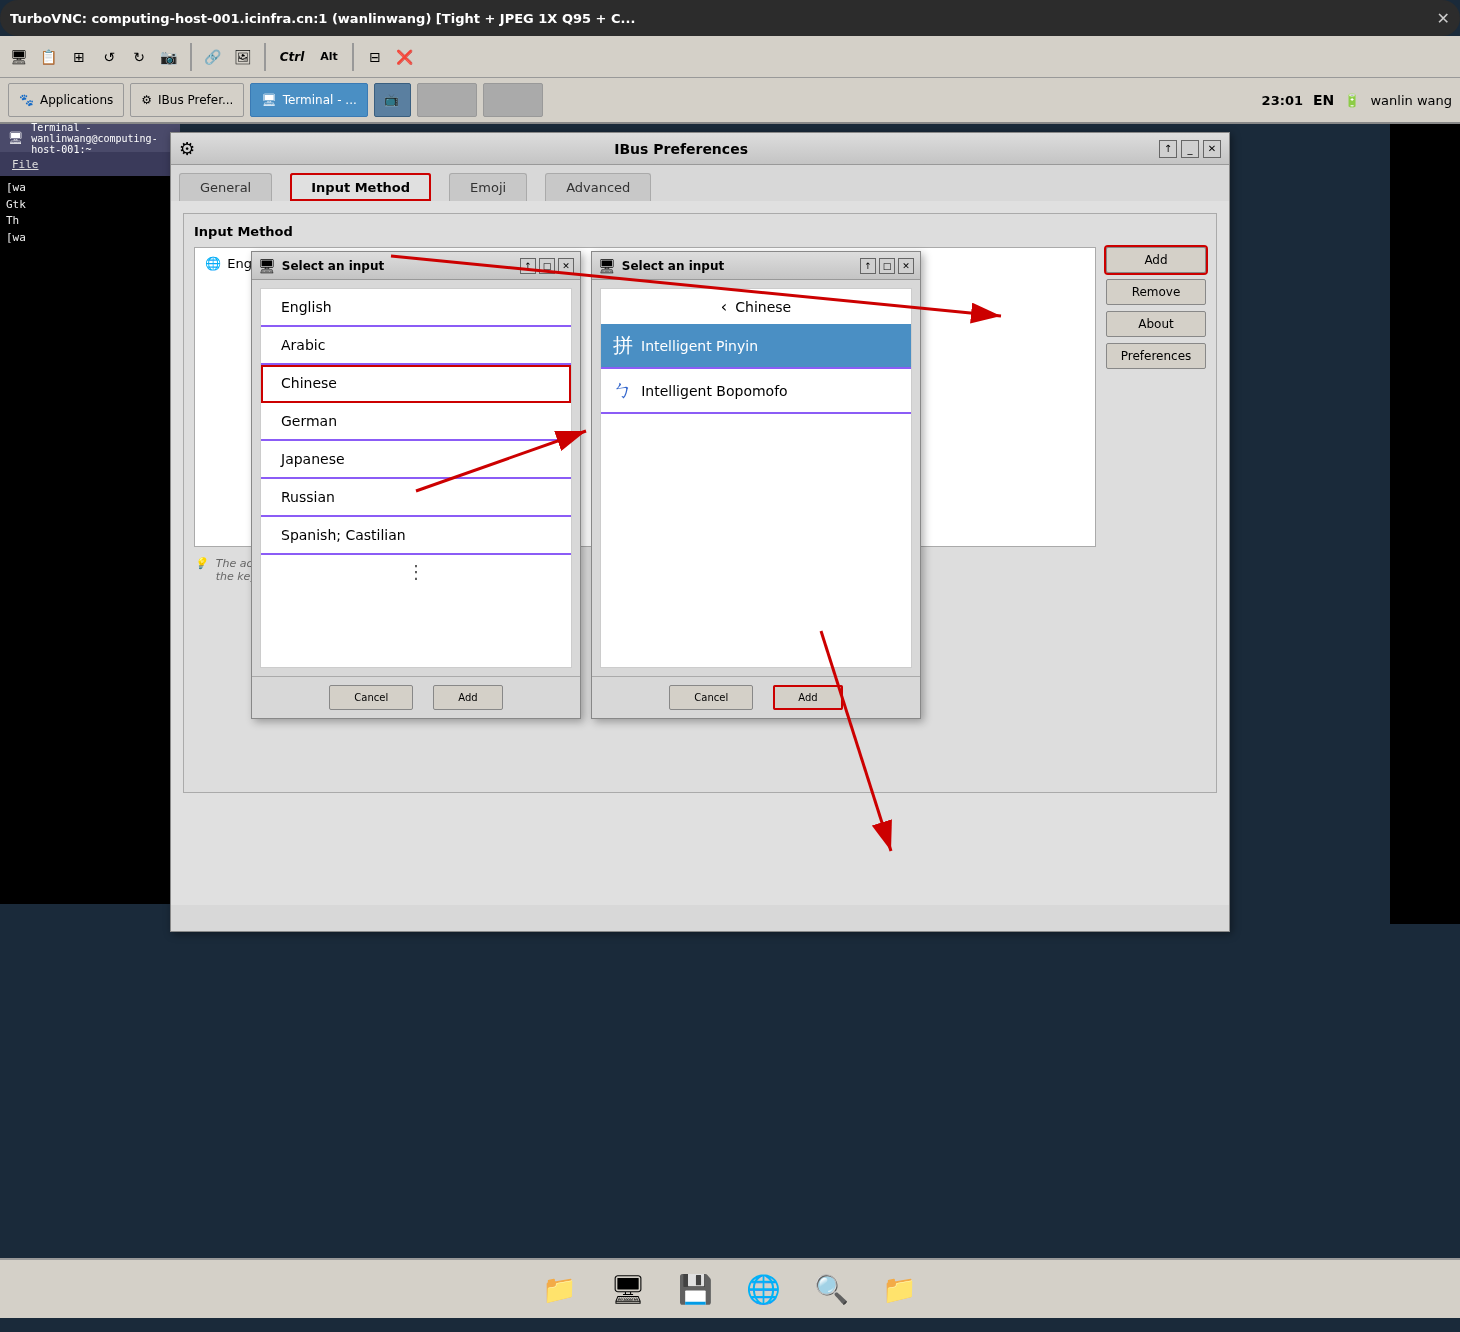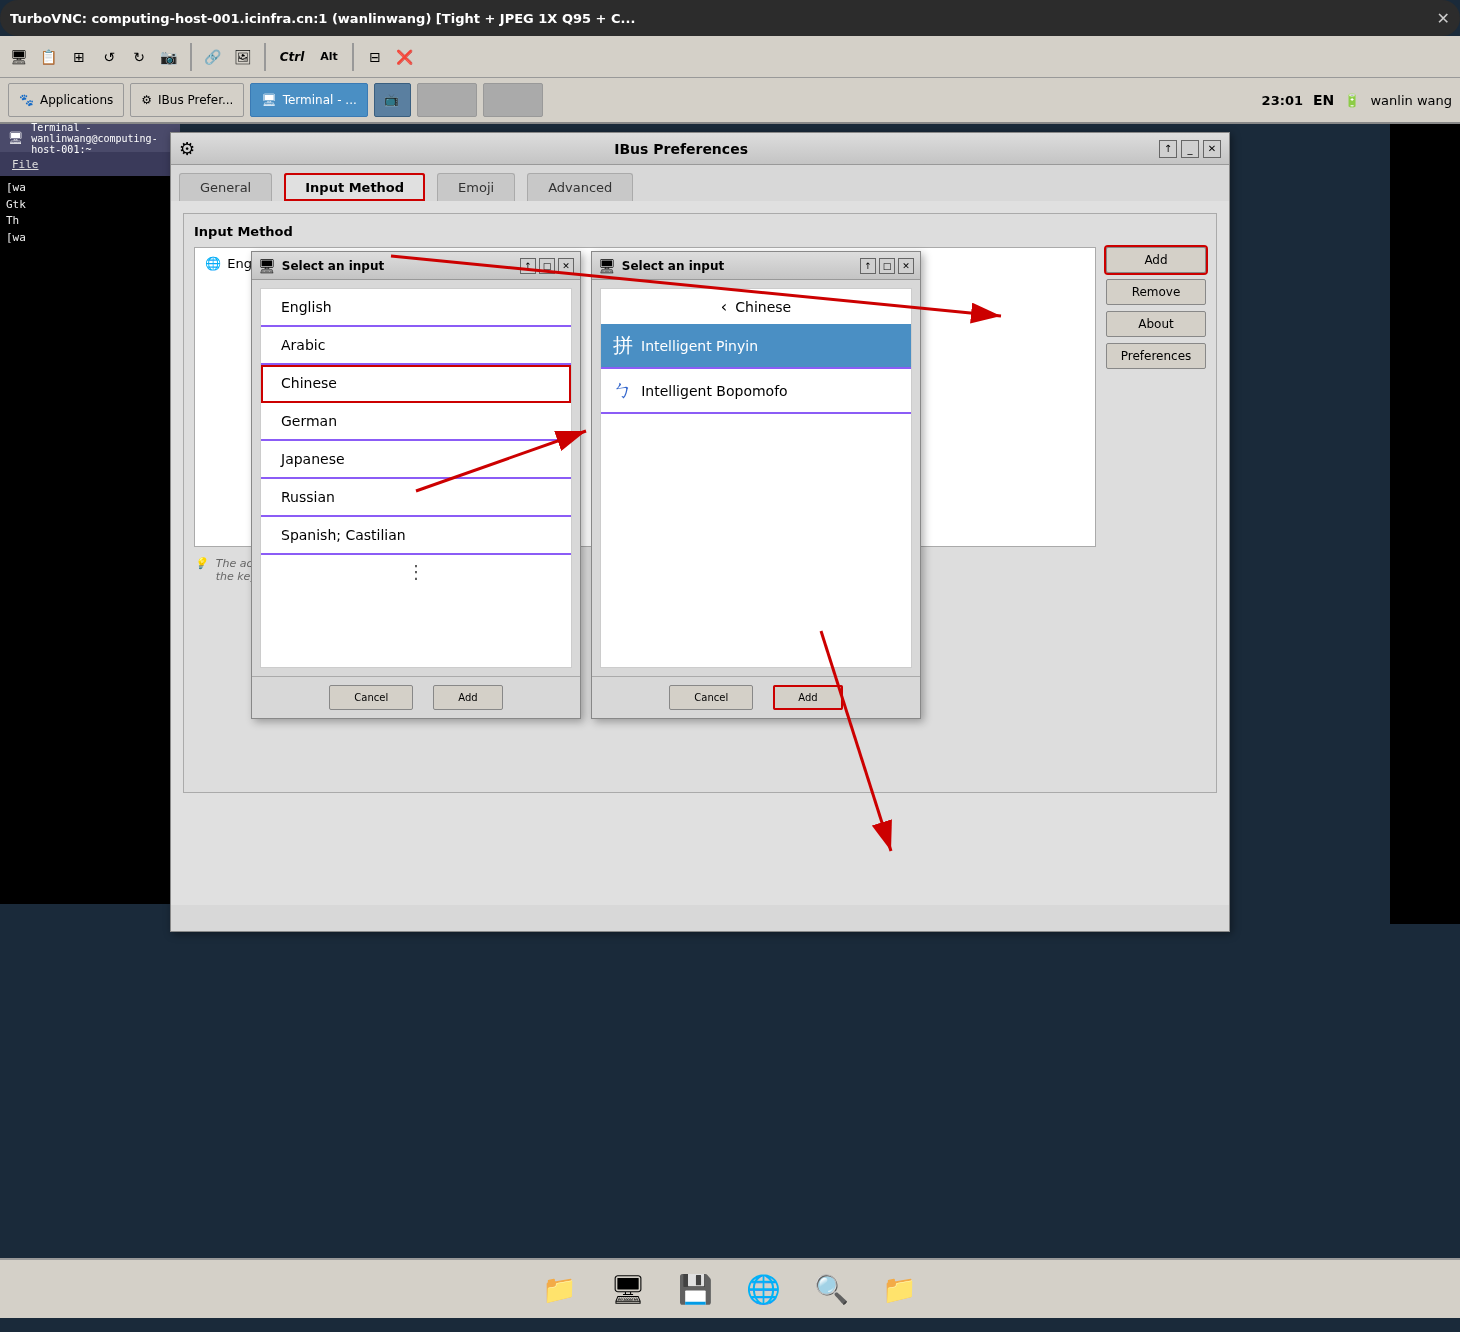--- a/index.html
+++ b/index.html
@@ -192,21 +192,21 @@
       align-items: center;
       justify-content: center;
       cursor: pointer;
       font-size: 10px;
     }
 
     
     .ibus-tabs {
       display: flex;
       padding: 8px 8px 0;
-      gap: 12px;
+      gap: 18px;
     }
     .ibus-tab {
       padding: 6px 20px;
       border: 1px solid #aaa;
       border-bottom: none;
       background: #c8c8c8;
       cursor: pointer;
       font-size: 13px;
       color: #333;
       border-radius: 3px 3px 0 0;

